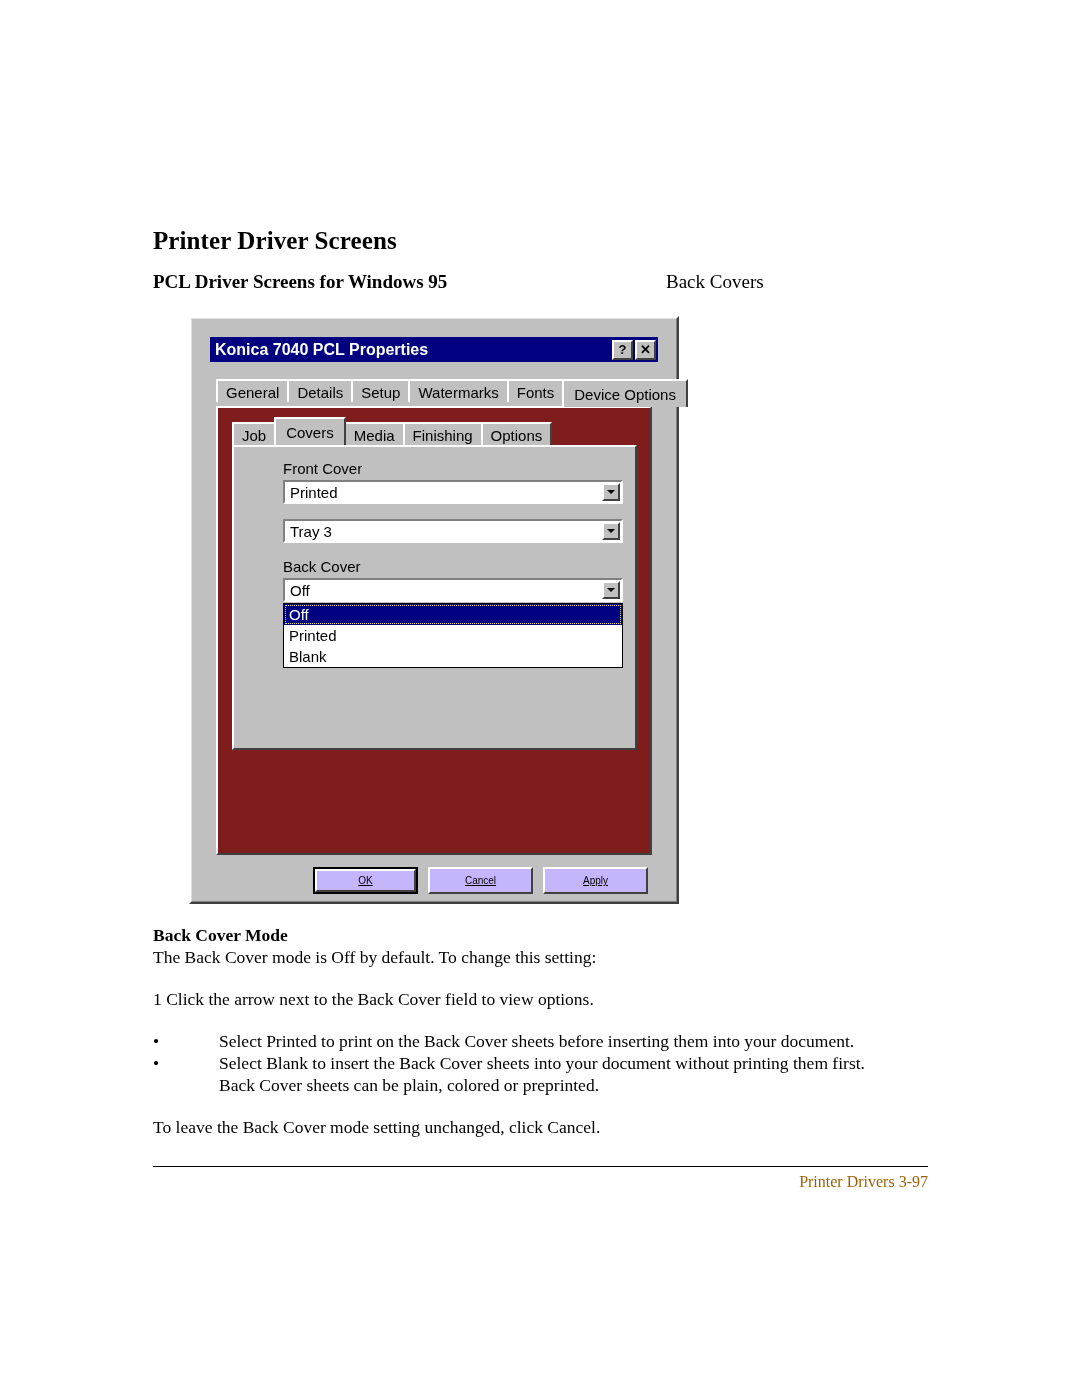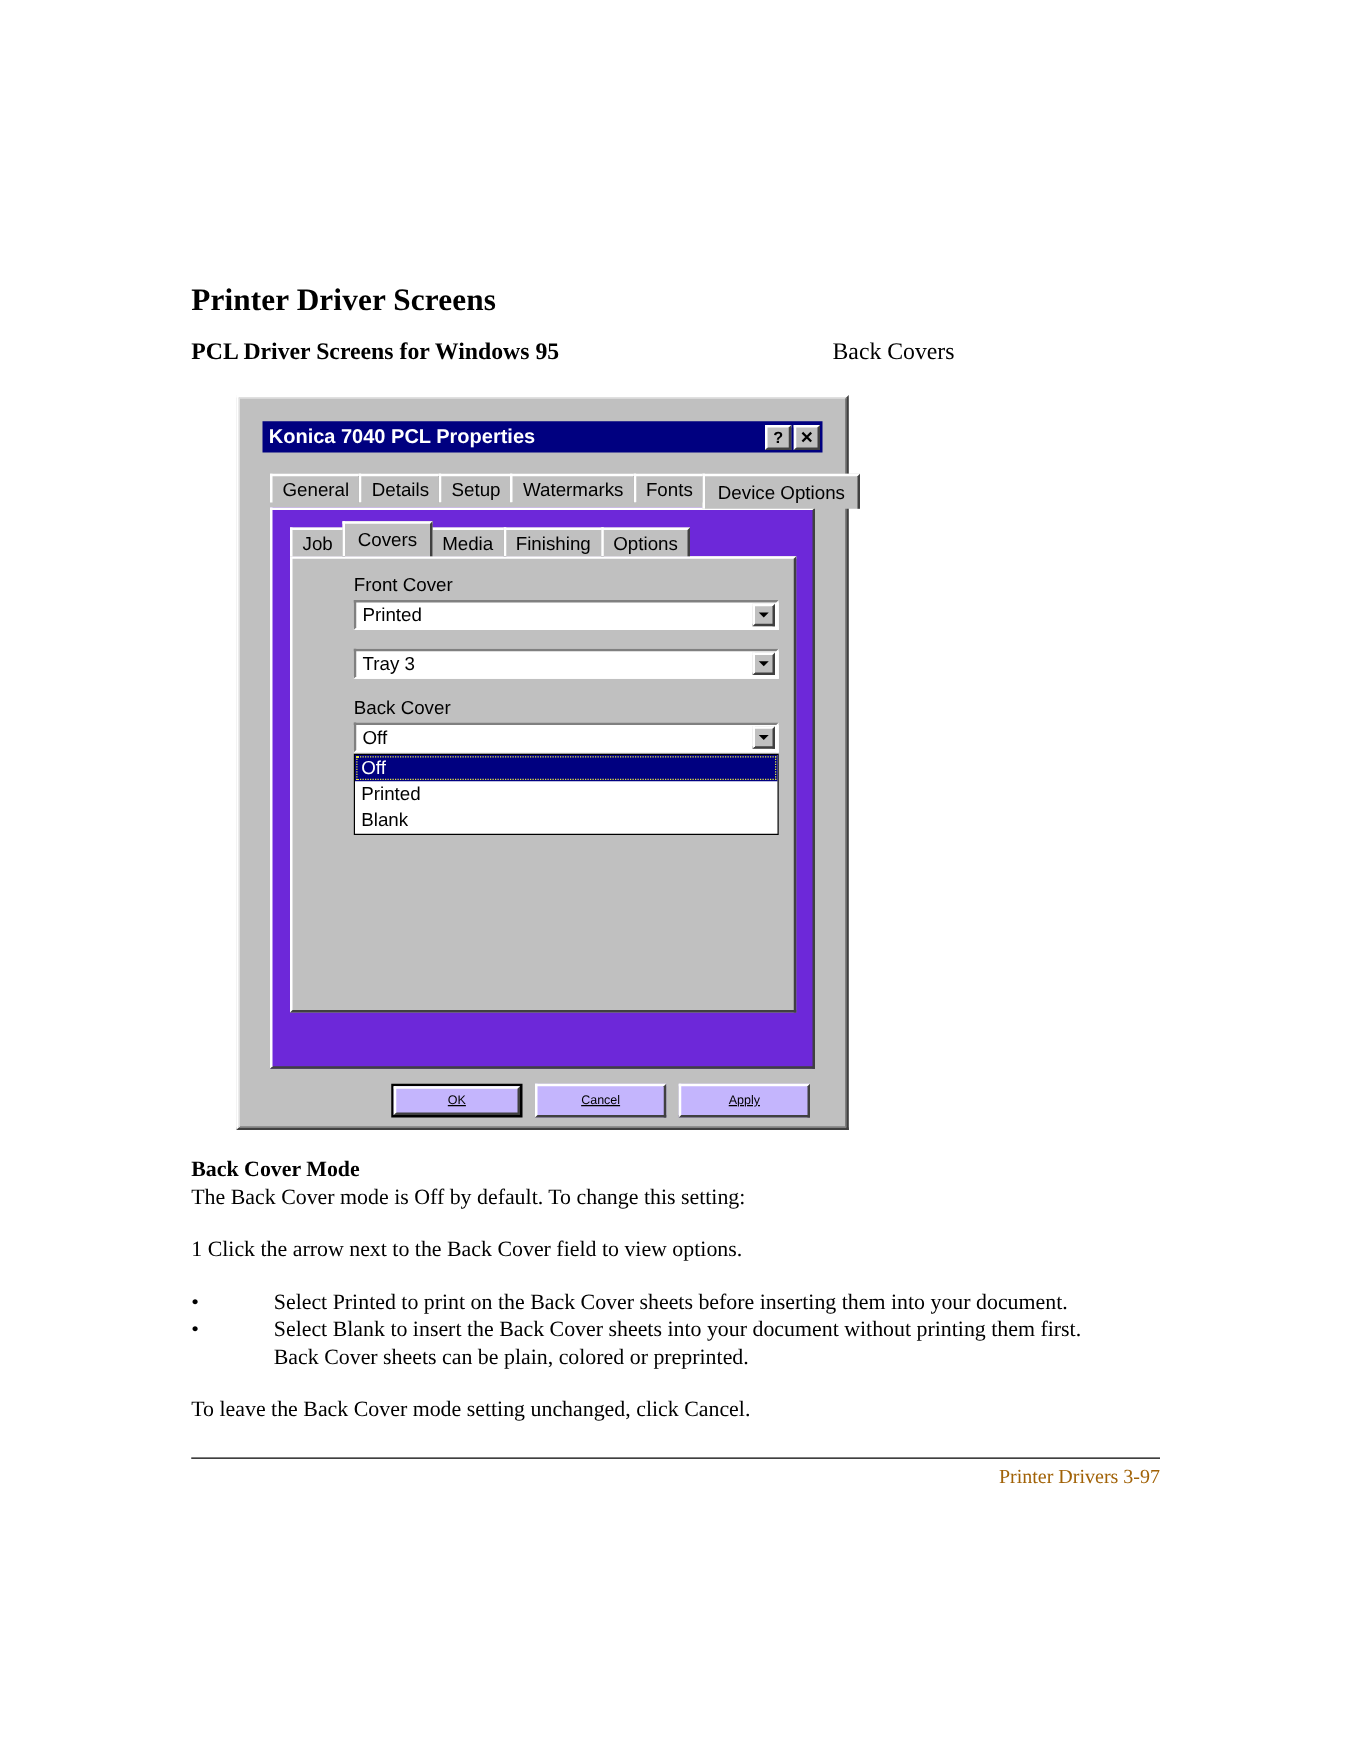--- a/index.html
+++ b/index.html
@@ -134,40 +134,40 @@
     padding: 2px 10px 3px 10px;
     z-index: 5;
     margin-bottom: 0;
   }
 
   
   .tabpage-outer {
     position: relative;
     margin: 0 6px 0 6px;
     height: 449px;
-    background: #6d28d9;
+    background: #7f1d1d;
     border-top: 2px solid #ffffff;
     border-left: 2px solid #ffffff;
     border-right: 2px solid #404040;
     border-bottom: 2px solid #404040;
     box-sizing: border-box;
   }
 
   
   .tabstrip-inner {
     position: relative;
     height: 27px;
     margin: 10px 0 0 14px;
     display: flex;
     align-items: flex-end;
   }
   .tabpage-inner {
     position: relative;
     margin: 0 13px 0 14px;
-    height: 365px;
+    height: 305px;
     background: #c0c0c0;
     border-top: 2px solid #ffffff;
     border-left: 2px solid #ffffff;
     border-right: 2px solid #404040;
     border-bottom: 2px solid #404040;
     box-sizing: border-box;
   }
 
   
   .fields {

